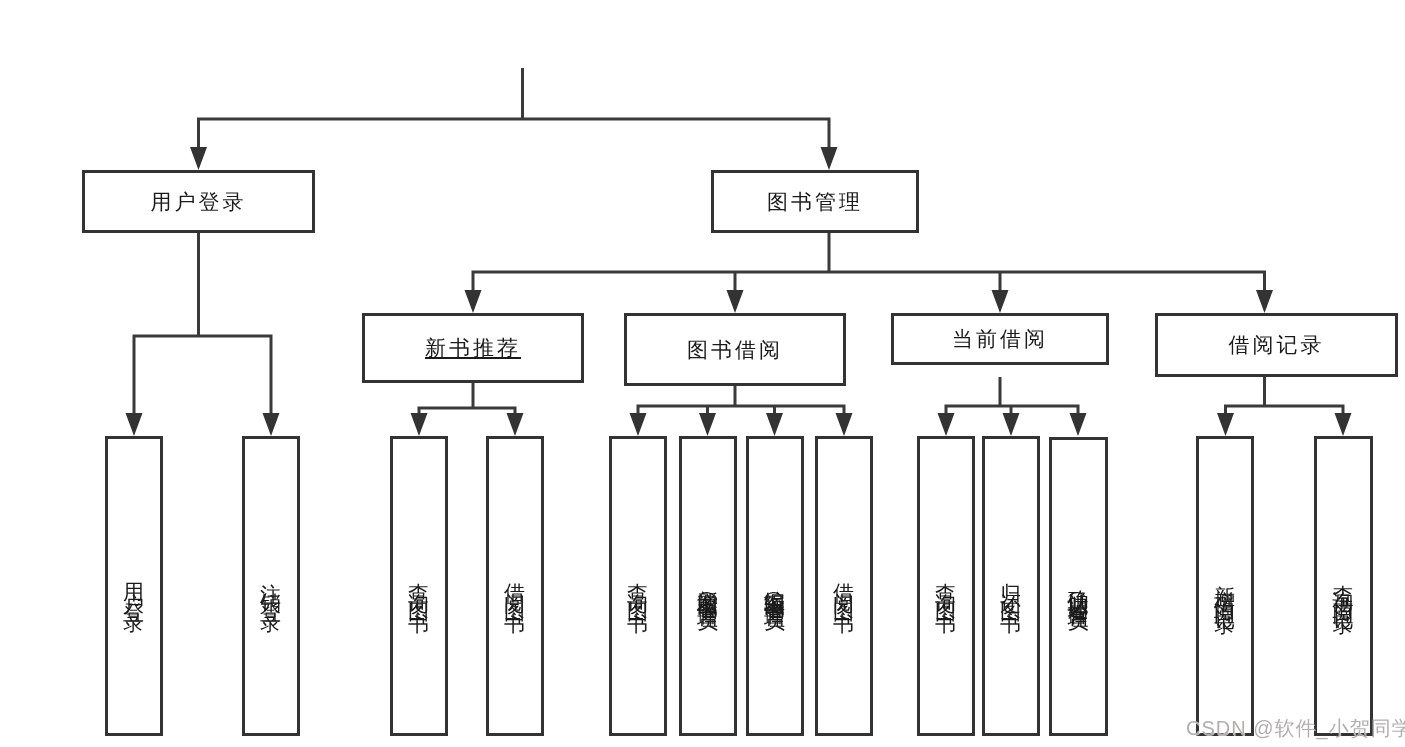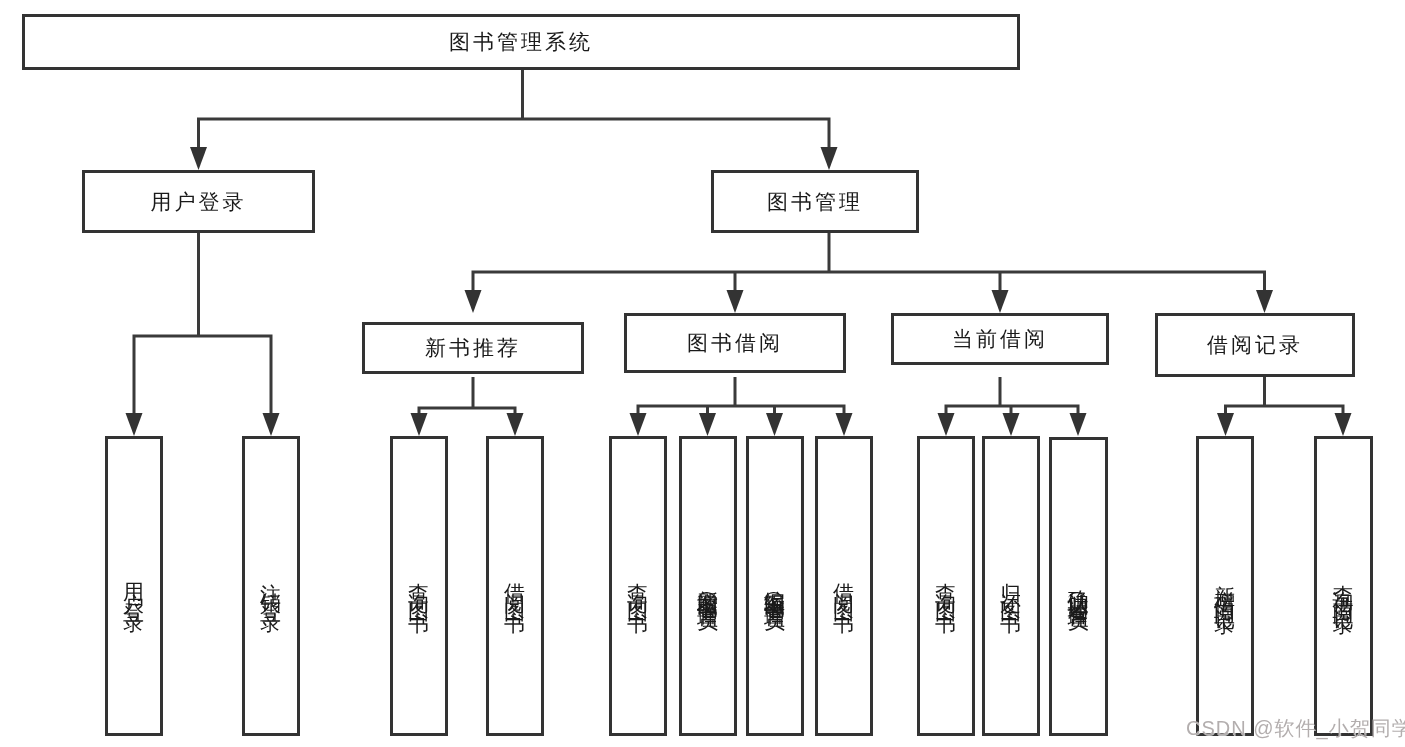--- a/index.html
+++ b/index.html
@@ -101,41 +101,38 @@
       <polygon points="774.5,436 766,413 783,413"></polygon>
       <polygon points="844,436 835.5,413 852.5,413"></polygon>
       <polygon points="946,436 937.5,413 954.5,413"></polygon>
       <polygon points="1011,436 1002.5,413 1019.5,413"></polygon>
       <polygon points="1078,436 1069.5,413 1086.5,413"></polygon>
       <polygon points="1225.5,436 1217,413 1234,413"></polygon>
       <polygon points="1343,436 1334.5,413 1351.5,413"></polygon>
     </g>
   </svg>
 
-  <div class="node" style="left:22px; top:14px; width:998px; height:56px;">
-    <span>图书管理系统</span>
-  </div>
 
   <div class="node" style="left:82px; top:170px; width:233px; height:63px;">
     <span>用户登录</span>
   </div>
   <div class="node" style="left:711px; top:170px; width:208px; height:63px;">
     <span>图书管理</span>
   </div>
 
-  <div class="node" style="left:362px; top:322px; width:222px; height:52px;">
+  <div class="node" style="left:362px; top:313px; width:222px; height:70px;text-decoration:underline;">
     <span>新书推荐</span>
   </div>
-  <div class="node" style="left:624px; top:313px; width:222px; height:60px;">
+  <div class="node" style="left:624px; top:313px; width:222px; height:73px;">
     <span>图书借阅</span>
   </div>
   <div class="node" style="left:891px; top:313px; width:218px; height:52px;">
     <span>当前借阅</span>
   </div>
-  <div class="node" style="left:1155px; top:313px; width:200px; height:64px;">
+  <div class="node" style="left:1155px; top:313px; width:243px; height:64px;">
     <span>借阅记录</span>
   </div>
 
   <div class="node leaf" style="left:105px; top:436px; width:58px; height:300px;">
     <span>用户登录</span>
   </div>
   <div class="node leaf" style="left:242px; top:436px; width:58px; height:300px;">
     <span>注销登录</span>
   </div>
 

